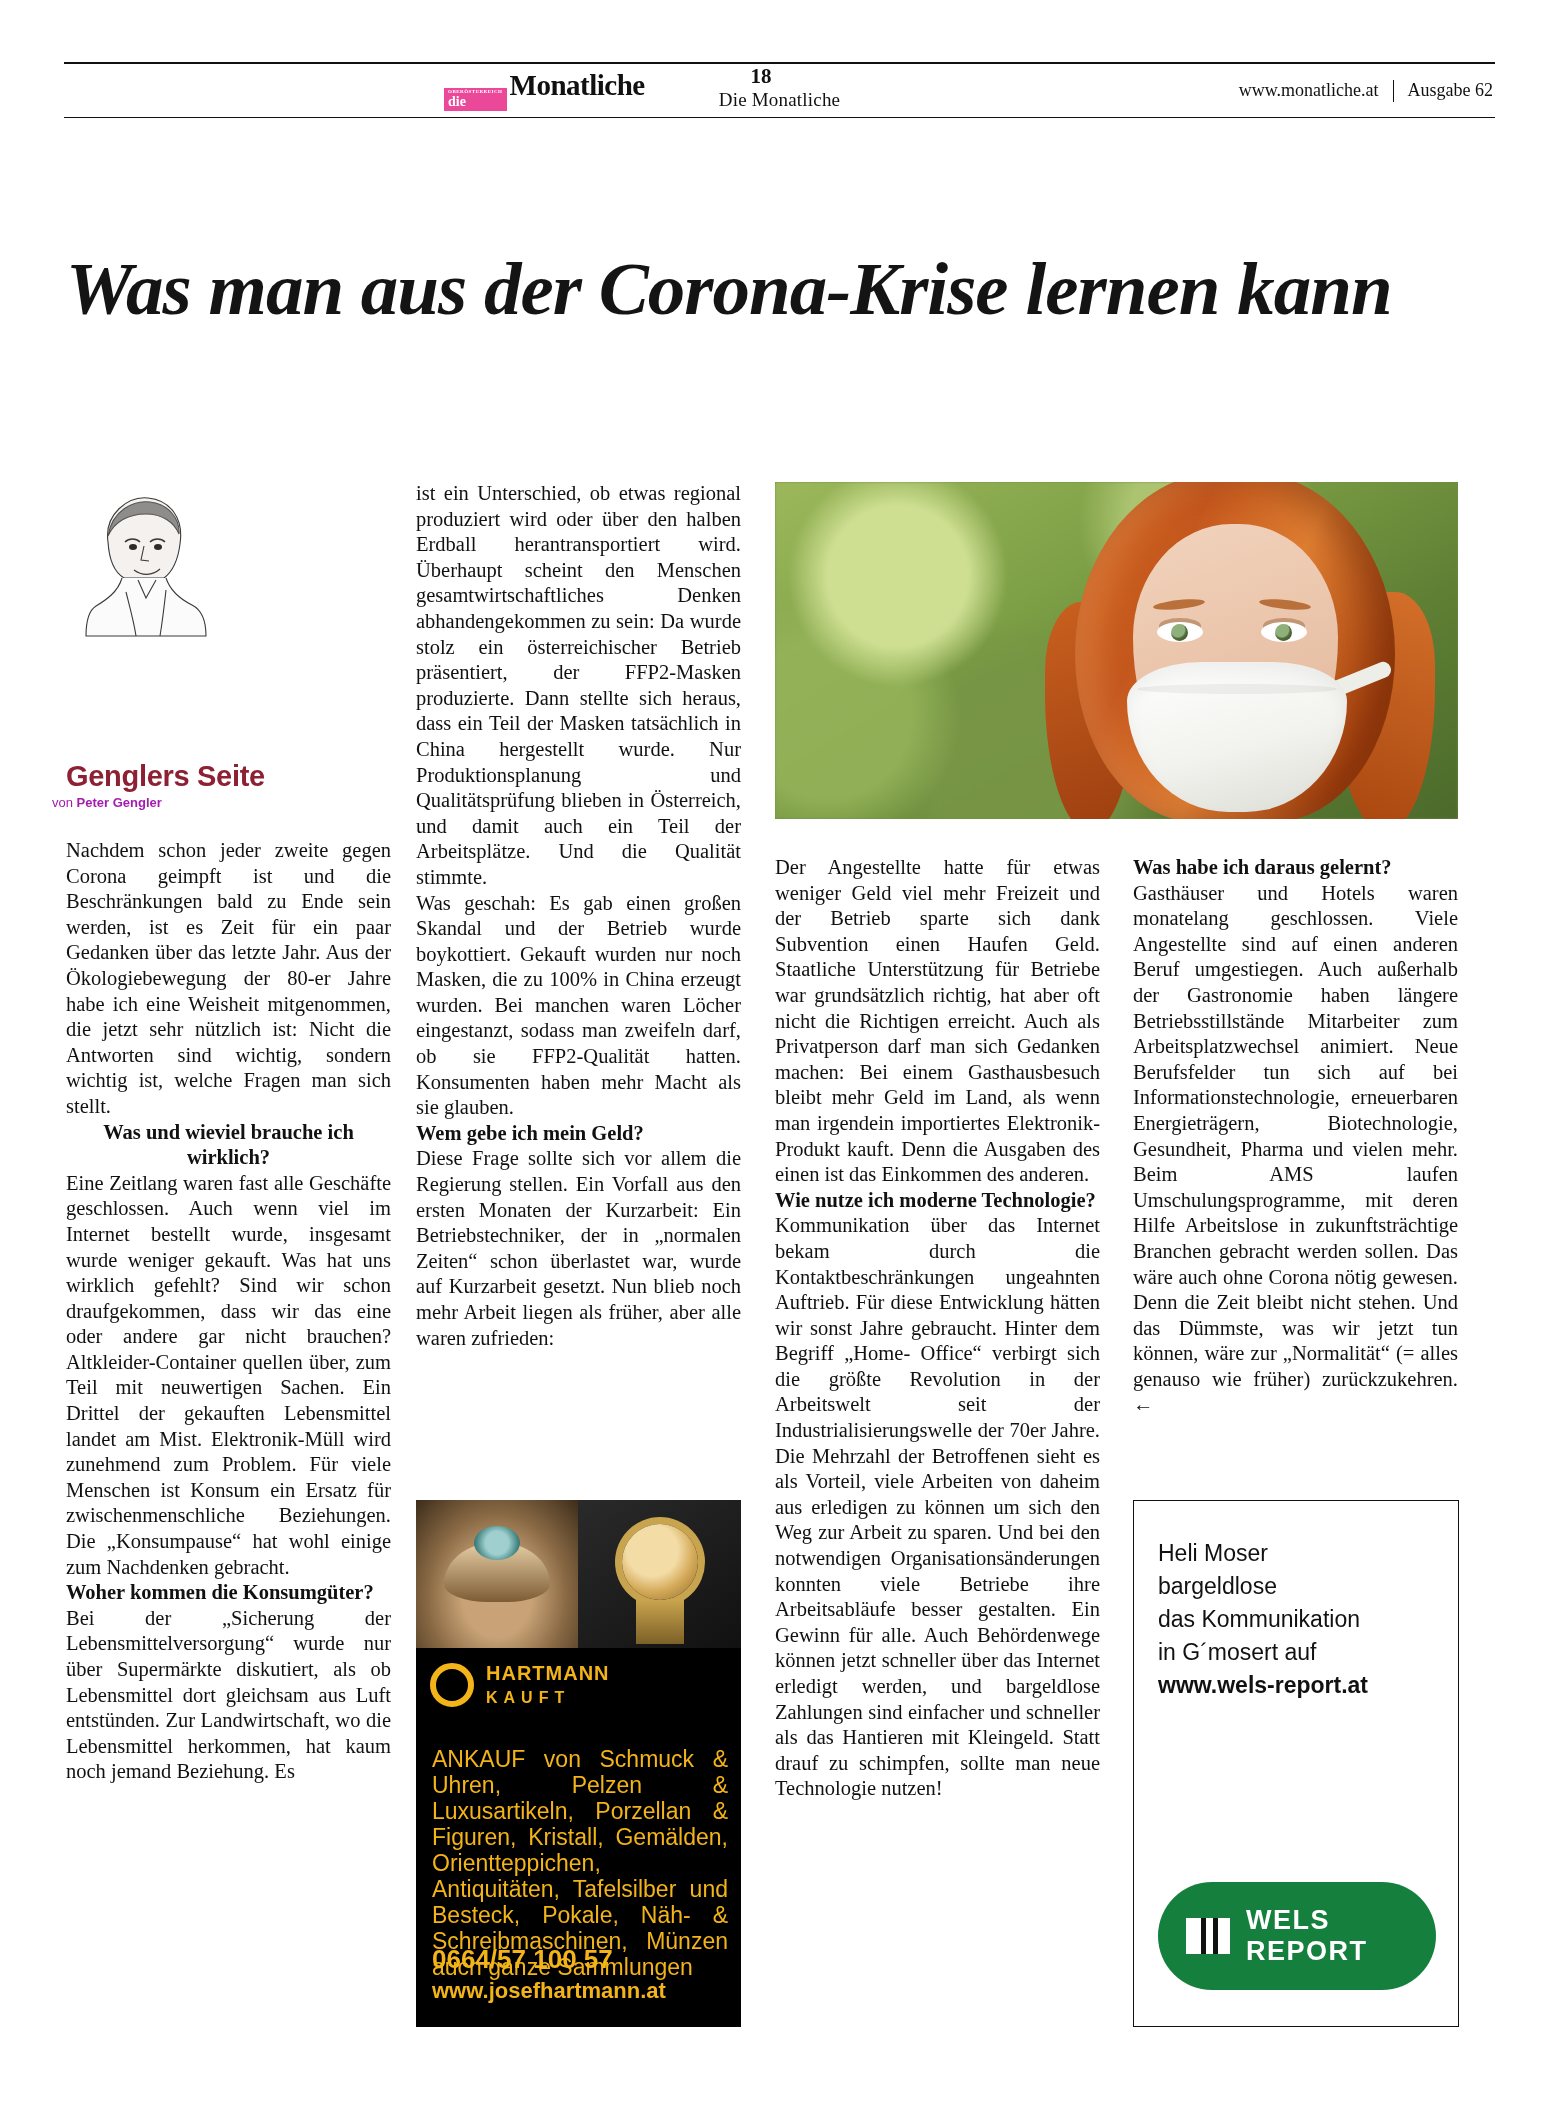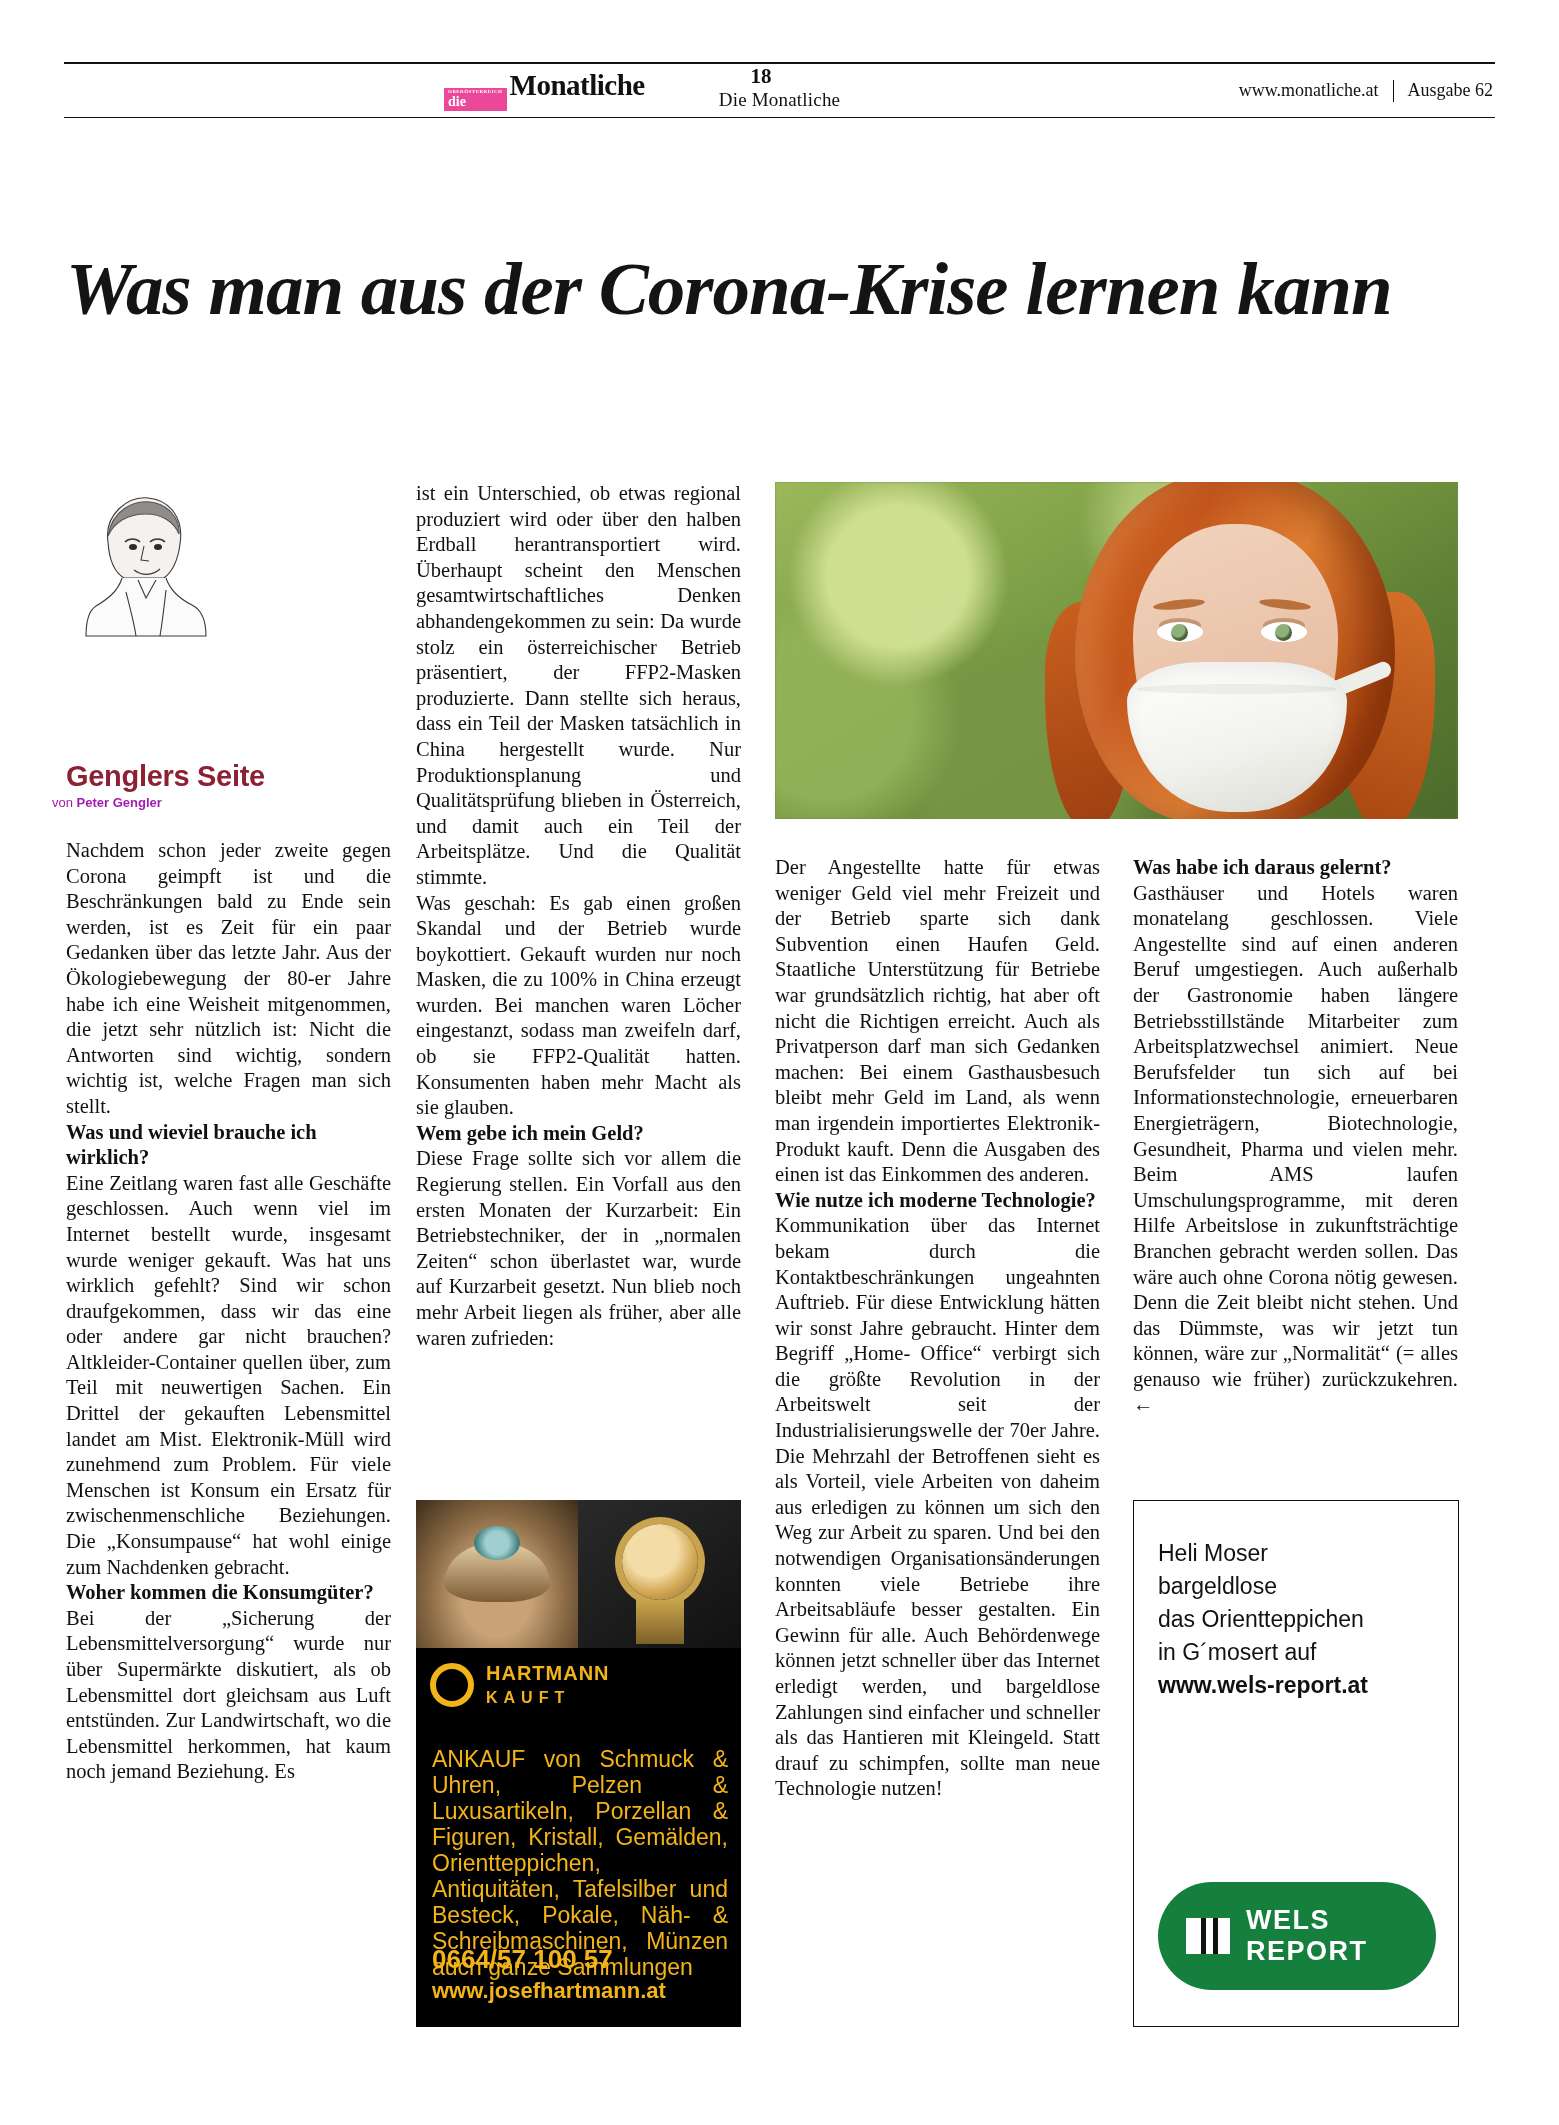--- a/index.html
+++ b/index.html
@@ -118,21 +118,21 @@
   .col3 { left: 775px; top: 855px; width: 325px; }
   .col4 { left: 1133px; top: 855px; width: 325px; }
 
   .subhead {
     font-weight: bold;
     font-size: 20.5px;
     line-height: 25.6px;
     margin-top: 22px;
     text-align: left;
   }
-  .first-sub { margin-top: 24px; }
+  .first-sub { margin-top: 24px; text-align: center; }
 
   
   .portrait {
     position: absolute;
     left: 78px; top: 480px;
     width: 135px; height: 160px;
   }
   .byline-title {
     position: absolute;
     left: 66px; top: 760px;
@@ -495,21 +495,21 @@
     </div>
     <div class="body">ANKAUF von Schmuck &amp; Uhren, Pelzen &amp; Luxusartikeln, Porzellan &amp; Figuren, Kristall, Gemälden, Orientteppichen, Antiquitäten, Tafelsilber und Besteck, Pokale, Näh- &amp; Schreibmaschinen, Münzen auch ganze Sammlungen</div>
     <div class="phone">0664/57 100 57</div>
     <div class="web">www.josefhartmann.at</div>
   </div>
 
   <div class="ad-wels">
     <div class="txt">
       <div>Heli Moser</div>
       <div>bargeldlose</div>
-      <div>das Orientteppichen</div>
+      <div>das Kommunikation</div>
       <div>in G´mosert auf</div>
       <div style="font-weight:bold">www.wels-report.at</div>
     </div>
     <div class="wels-logo">
       <div class="wels-mark"></div>
       <div class="wels-text">WELS REPORT</div>
     </div>
   </div>
 
 </div>

